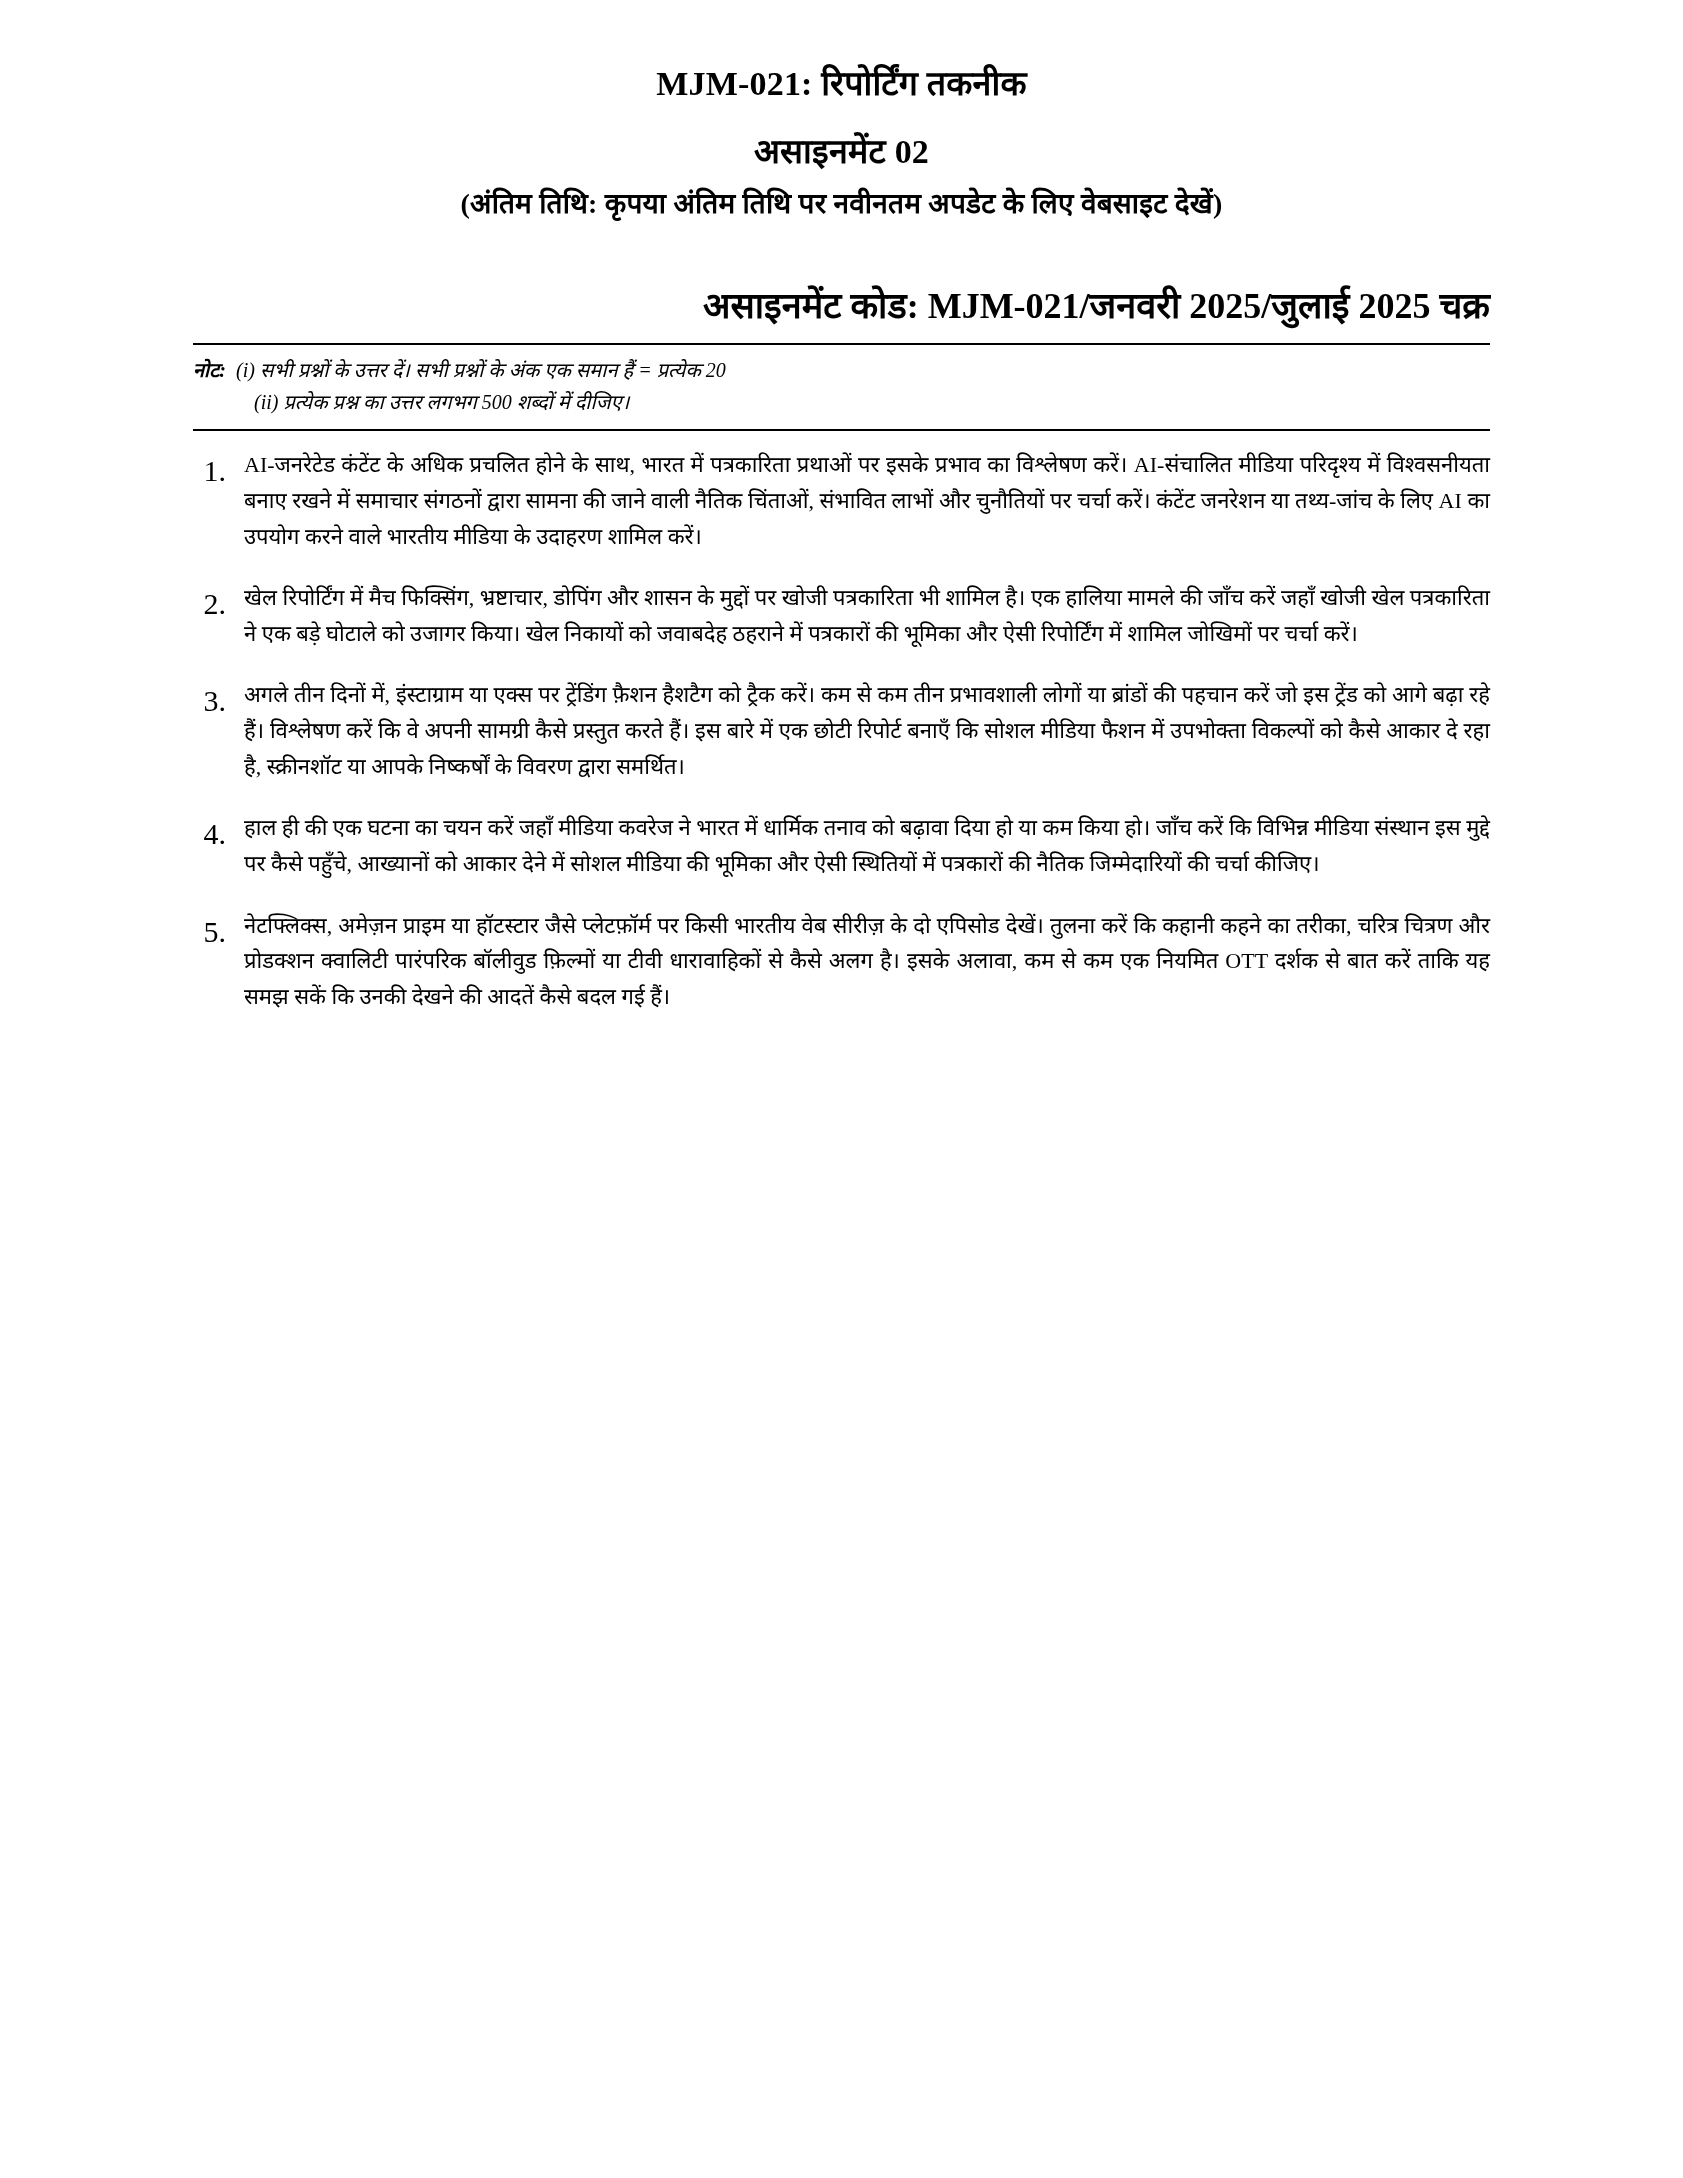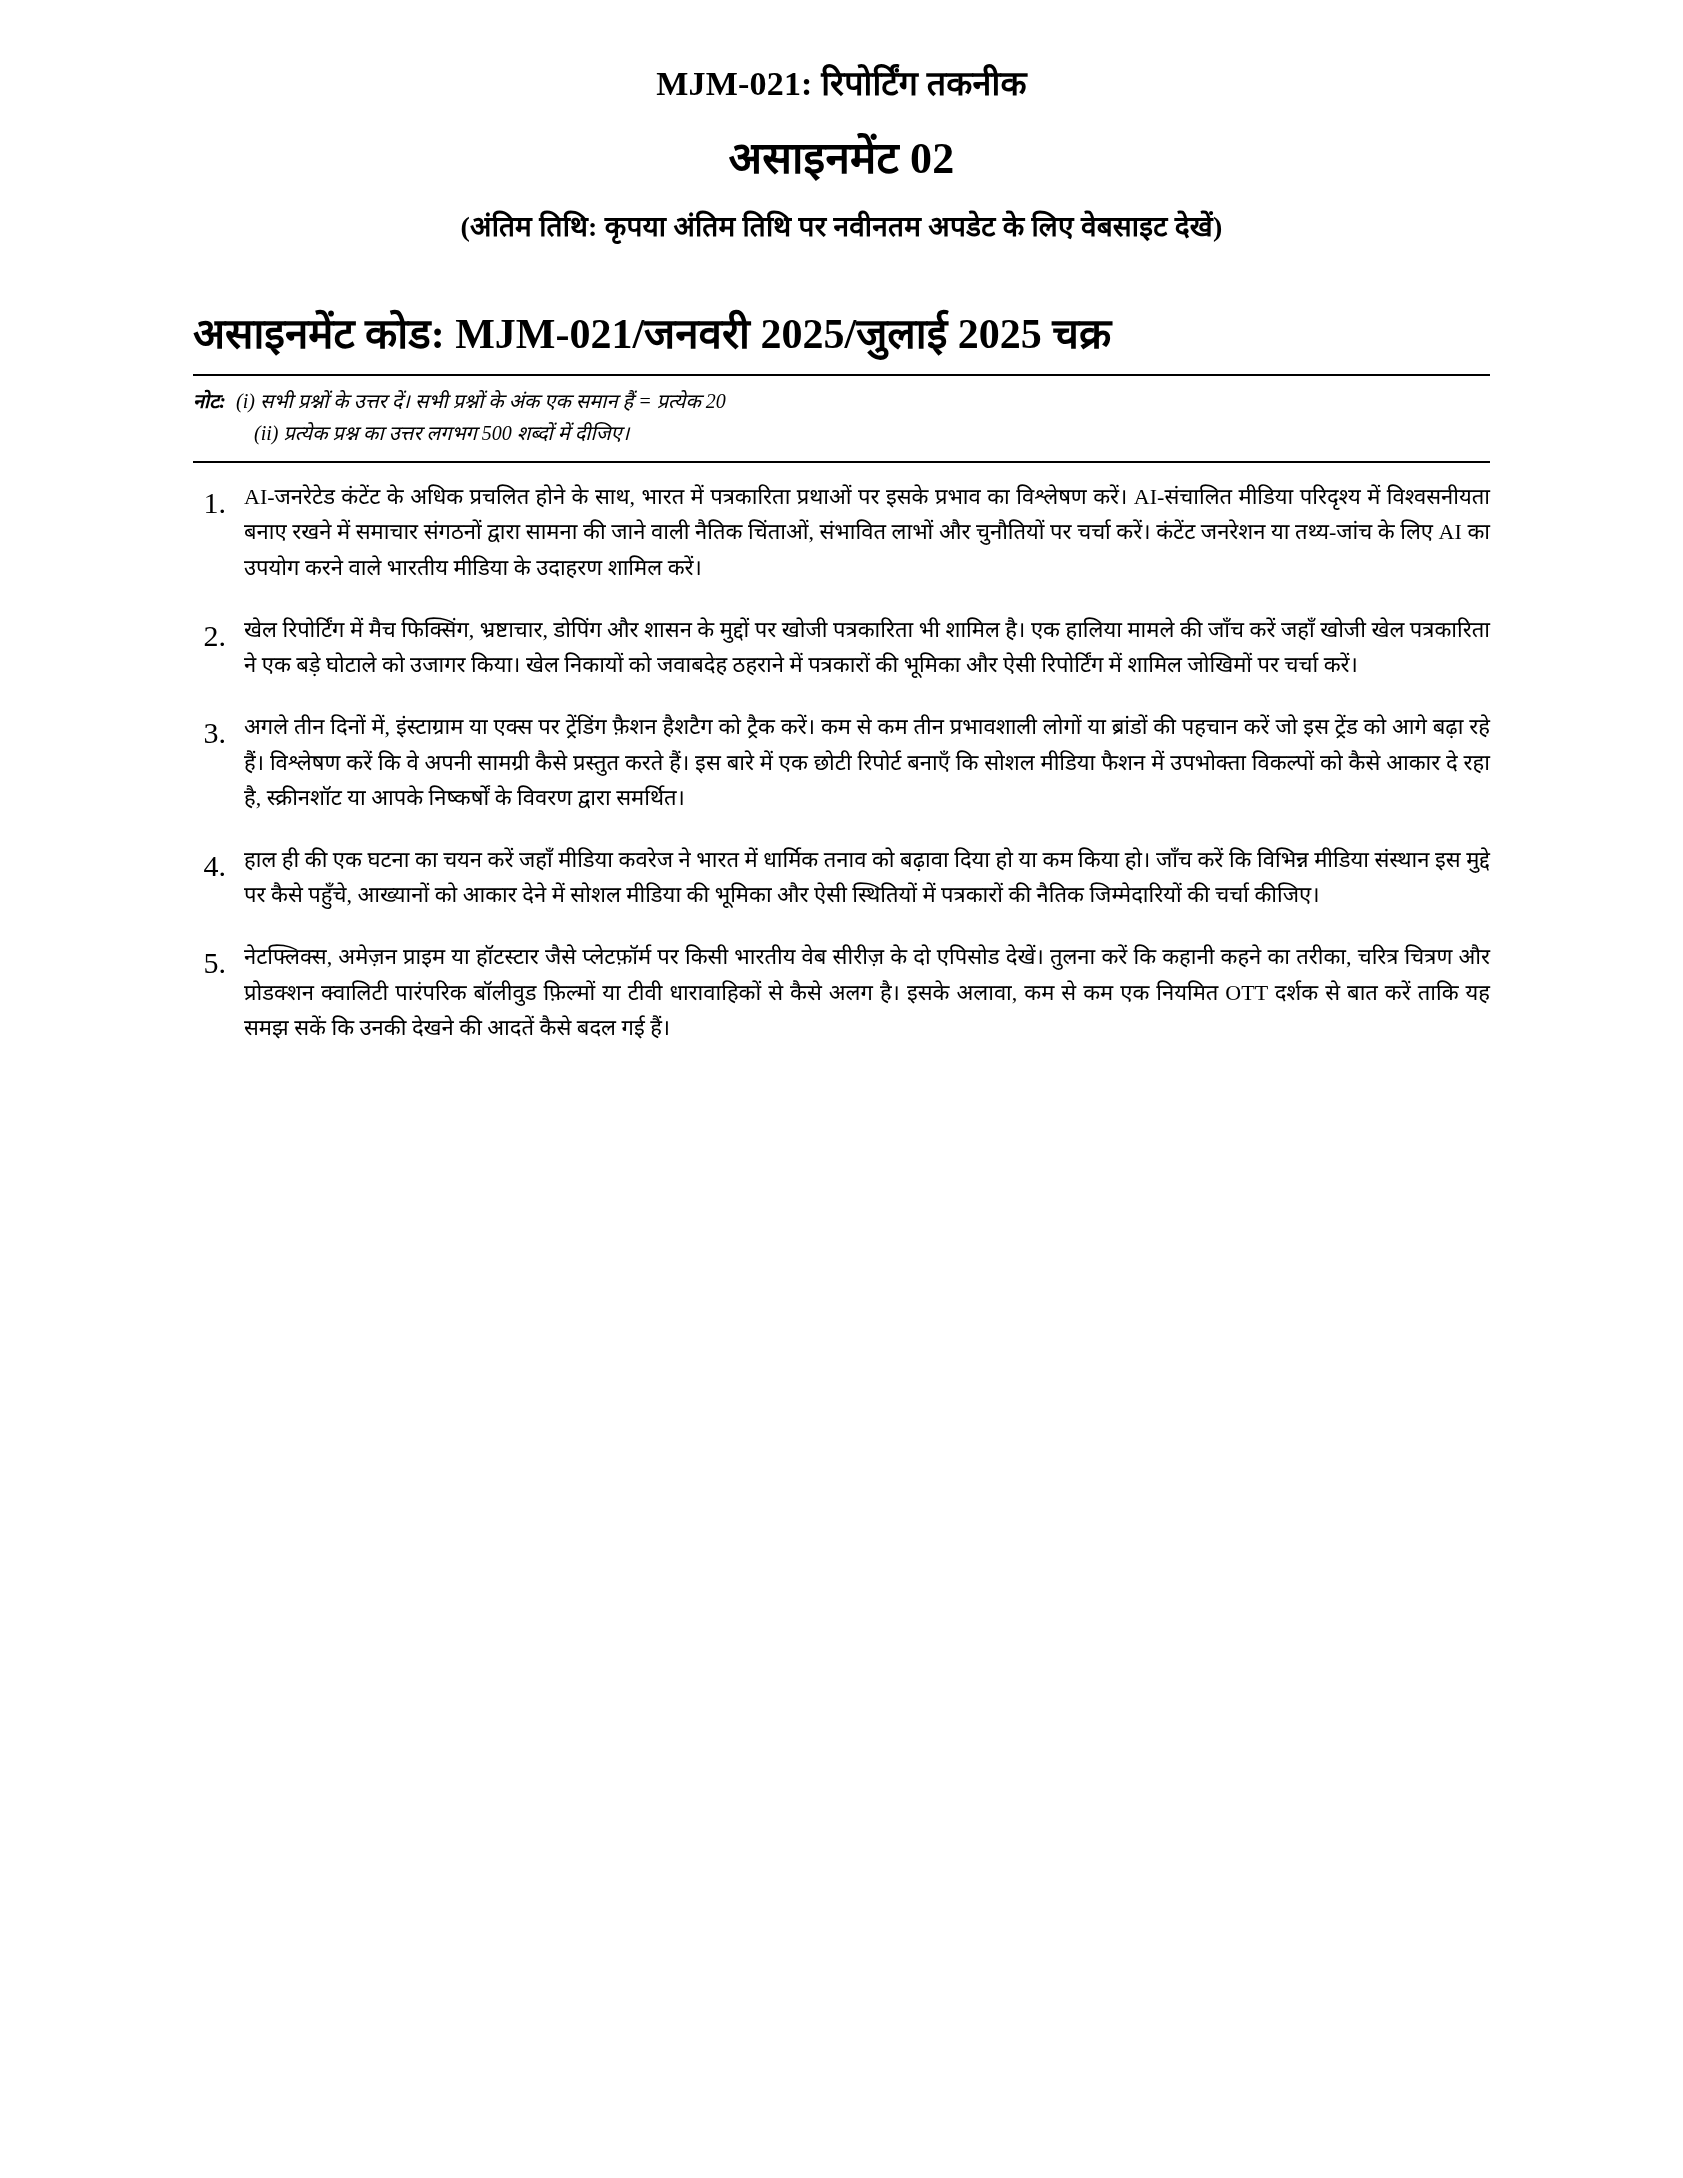--- a/index.html
+++ b/index.html
@@ -36,28 +36,28 @@
     text-align: center;
   }
   .hdr-line {
     font-weight: bold;
     font-size: 33px;
     line-height: 1.35;
     letter-spacing: 0.2px;
     white-space: nowrap;
   }
   .hdr-line.l1 { font-size: 34px; margin-bottom: 22px; }
-  .hdr-line.l2 { font-size: 44px; margin-bottom: 20px; }
+  .hdr-line.l2 { font-size: 34px; margin-bottom: 10px; }
   .hdr-line.l3 { font-size: 28px; }
 
   .code-line {
     margin-top: 57px;
     font-weight: bold;
-    font-size: 42px;
-    text-align: left;
+    font-size: 36px;
+    text-align: right;
     white-space: nowrap;
   }
 
   .marks-block {
     margin-top: 18px;
     text-align: right;
     font-size: 31px;
     line-height: 1.45;
   }
   .marks-row { white-space: nowrap; }

